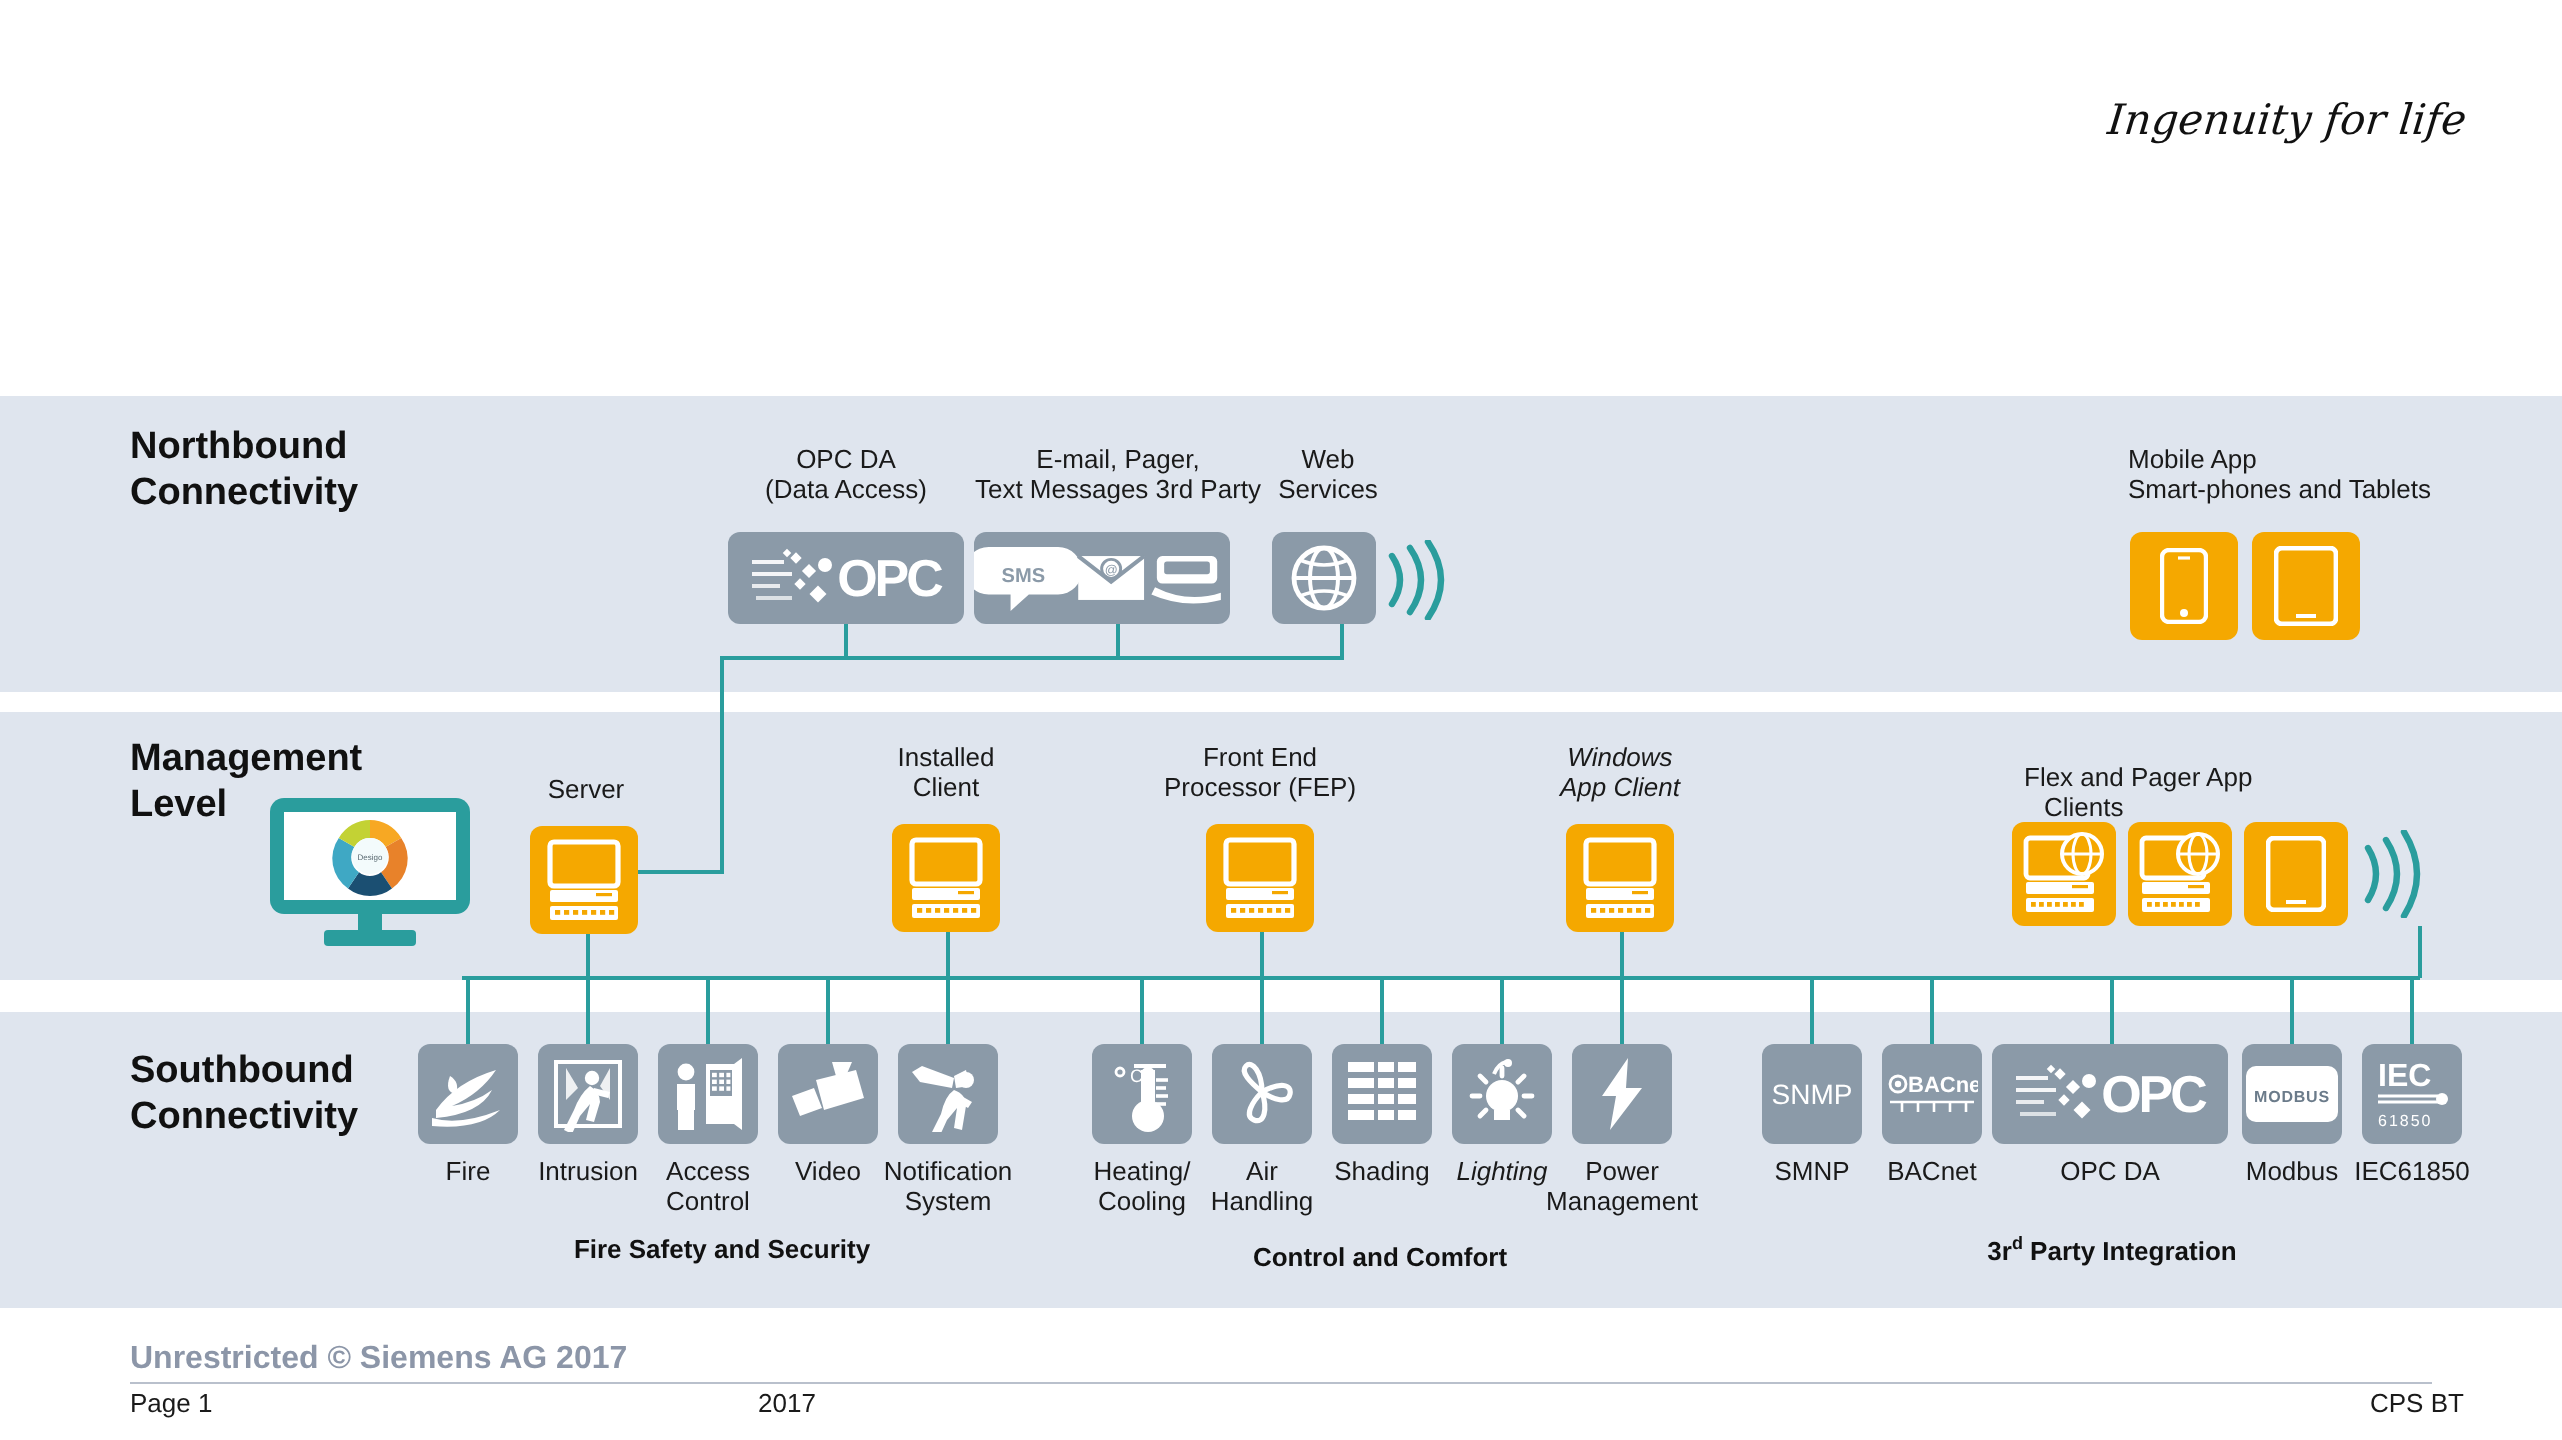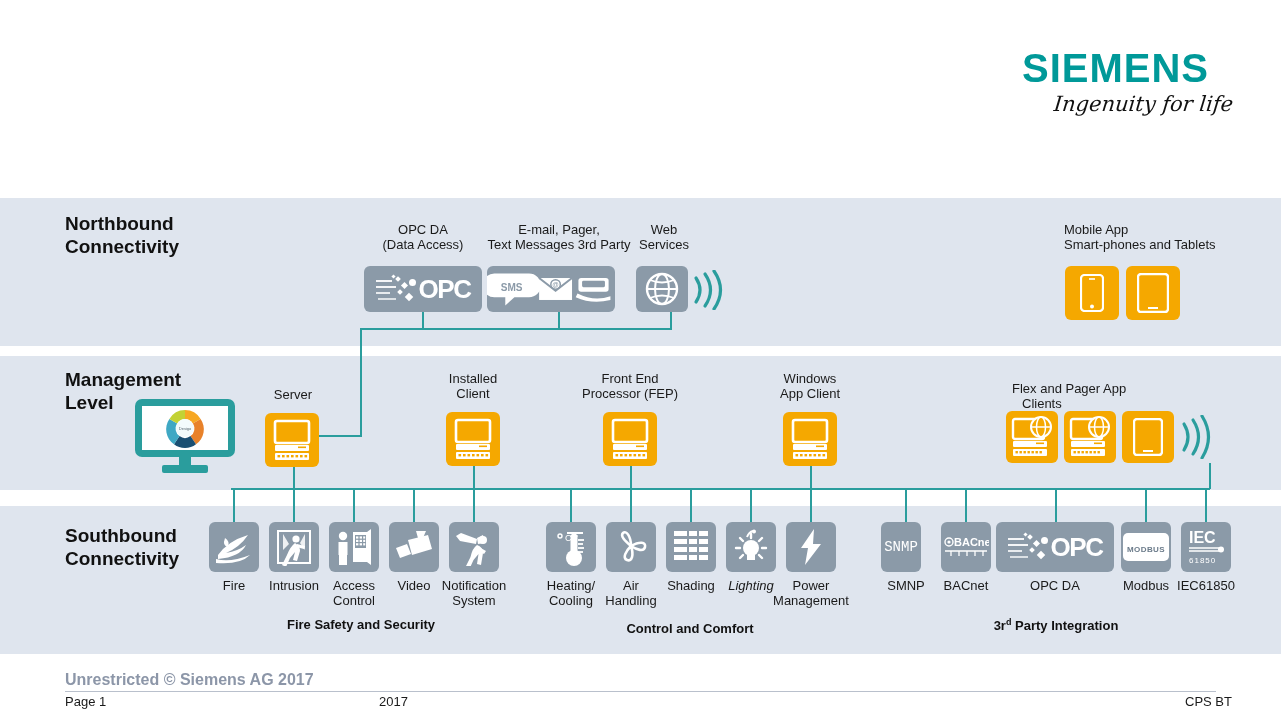--- a/index.html
+++ b/index.html
@@ -89,21 +89,20 @@
     position:absolute;font-size:13px;line-height:15px;color:#1a1a1a;white-space:nowrap;
   }
   sup{font-size:9px;vertical-align:super;}
 </style>
 </head>
 <body>
 
 <div class="stage">
 
   <div class="brand">
-    <div class="brand-name">SIEMENS</div>
     <div class="brand-claim">Ingenuity for life</div>
   </div>
 
   <div class="band" id="band-north"></div>
   <div class="band" id="band-mgmt"></div>
   <div class="band" id="band-south"></div>
 
   <div class="band-title" id="title-north">
     <div>Northbound</div>
     <div>Connectivity</div>
@@ -316,21 +315,21 @@
             <rect x="20" y="36" width="2.6" height="2.4"></rect>
           <rect x="24.5" y="36" width="2.6" height="2.4"></rect>
             <rect x="29" y="36" width="2.6" height="2.4"></rect>
           <rect x="33.5" y="36" width="2.6" height="2.4"></rect>
         </g>
       </svg>
     </div>
   </div>
 
   <div class="node" style="left:760px;top:371px;width:100px;">
-    <div class="node-label" style="top:0;">
+    <div class="node-label" style="top:0;font-style:italic;">
       <div>Windows</div>
       <div>App Client</div>
     </div>
     <div class="tile tile-orange" style="left:23px;top:41px;width:54px;height:54px;">
       <svg width="42" height="42" viewBox="0 0 42 42">
         <rect x="4" y="2" width="34" height="22" rx="2" fill="none" stroke="#fff" stroke-width="2.6"></rect>
         <rect x="4" y="26" width="34" height="6" rx="1" fill="#fff"></rect>
         <rect x="27" y="27.5" width="8" height="1.6" fill="#f5a800"></rect>
         <rect x="4" y="34" width="34" height="7" rx="1" fill="#fff"></rect>
         <g fill="#f5a800">
@@ -564,21 +563,21 @@
         <path d="M17 1 L4 20 h7 L8 37 L24 16 h-8 z" fill="#fff"></path>
       </svg>
     </div>
     <div class="node-label" style="top:56px;">
       <div>Power</div>
       <div>Management</div>
     </div>
   </div>
 
   <div class="node" style="left:881px;top:522px;width:50px;">
-    <div class="tile tile-gray" style="left:0;top:0;width:40px;height:50px;font-family:Liberation Mono, monospace;">
+    <div class="tile tile-gray" style="left:0;top:0;width:50px;height:50px;">
       <span style="font-size:14px;color:#fff;font-weight:normal;">SNMP</span>
     </div>
     <div class="node-label" style="top:56px;">SMNP</div>
   </div>
 
   <div class="node" style="left:941px;top:522px;width:50px;">
     <div class="tile tile-gray" style="left:0;top:0;width:50px;height:50px;">
       <svg width="46" height="34" viewBox="0 0 46 34">
         <circle cx="6" cy="12" r="4" fill="none" stroke="#fff" stroke-width="1.4"></circle>
         <circle cx="6" cy="12" r="1.6" fill="#fff"></circle>

